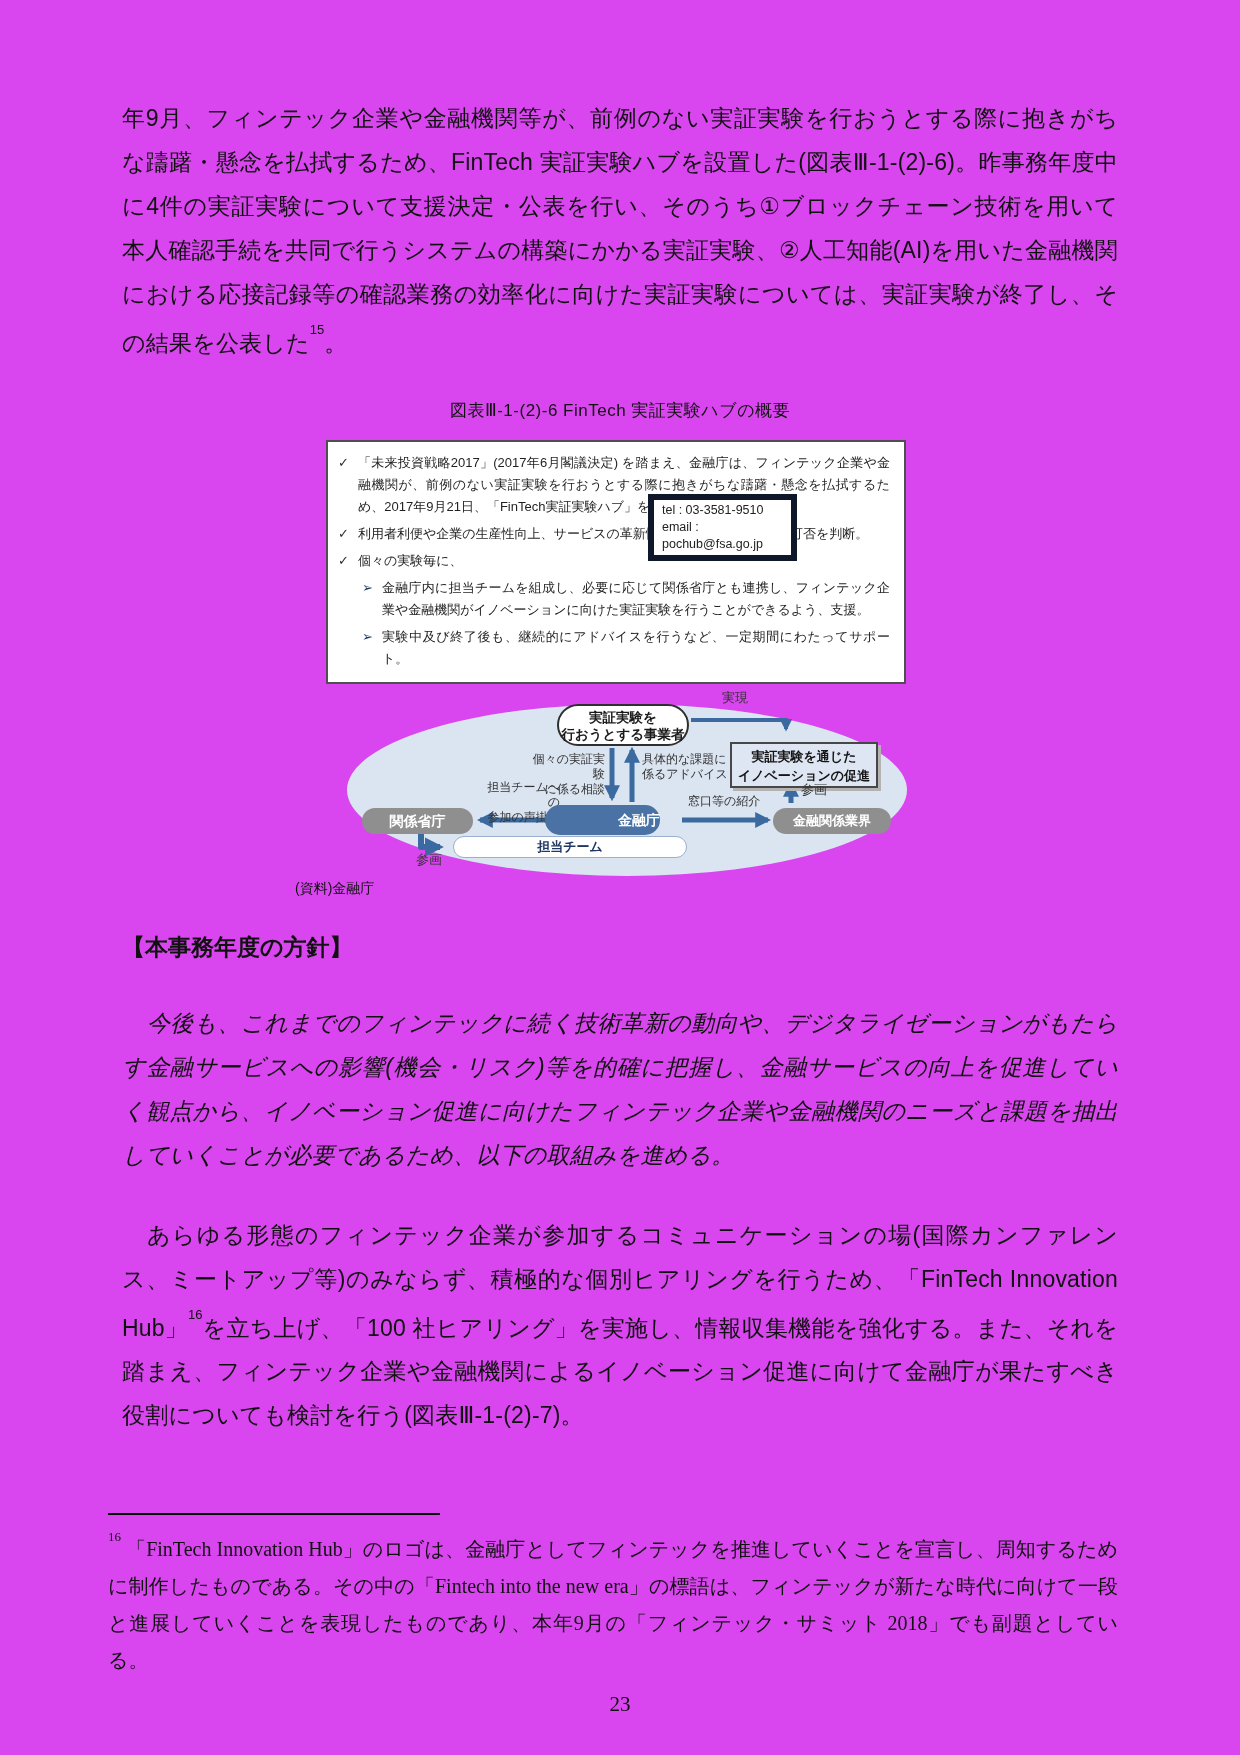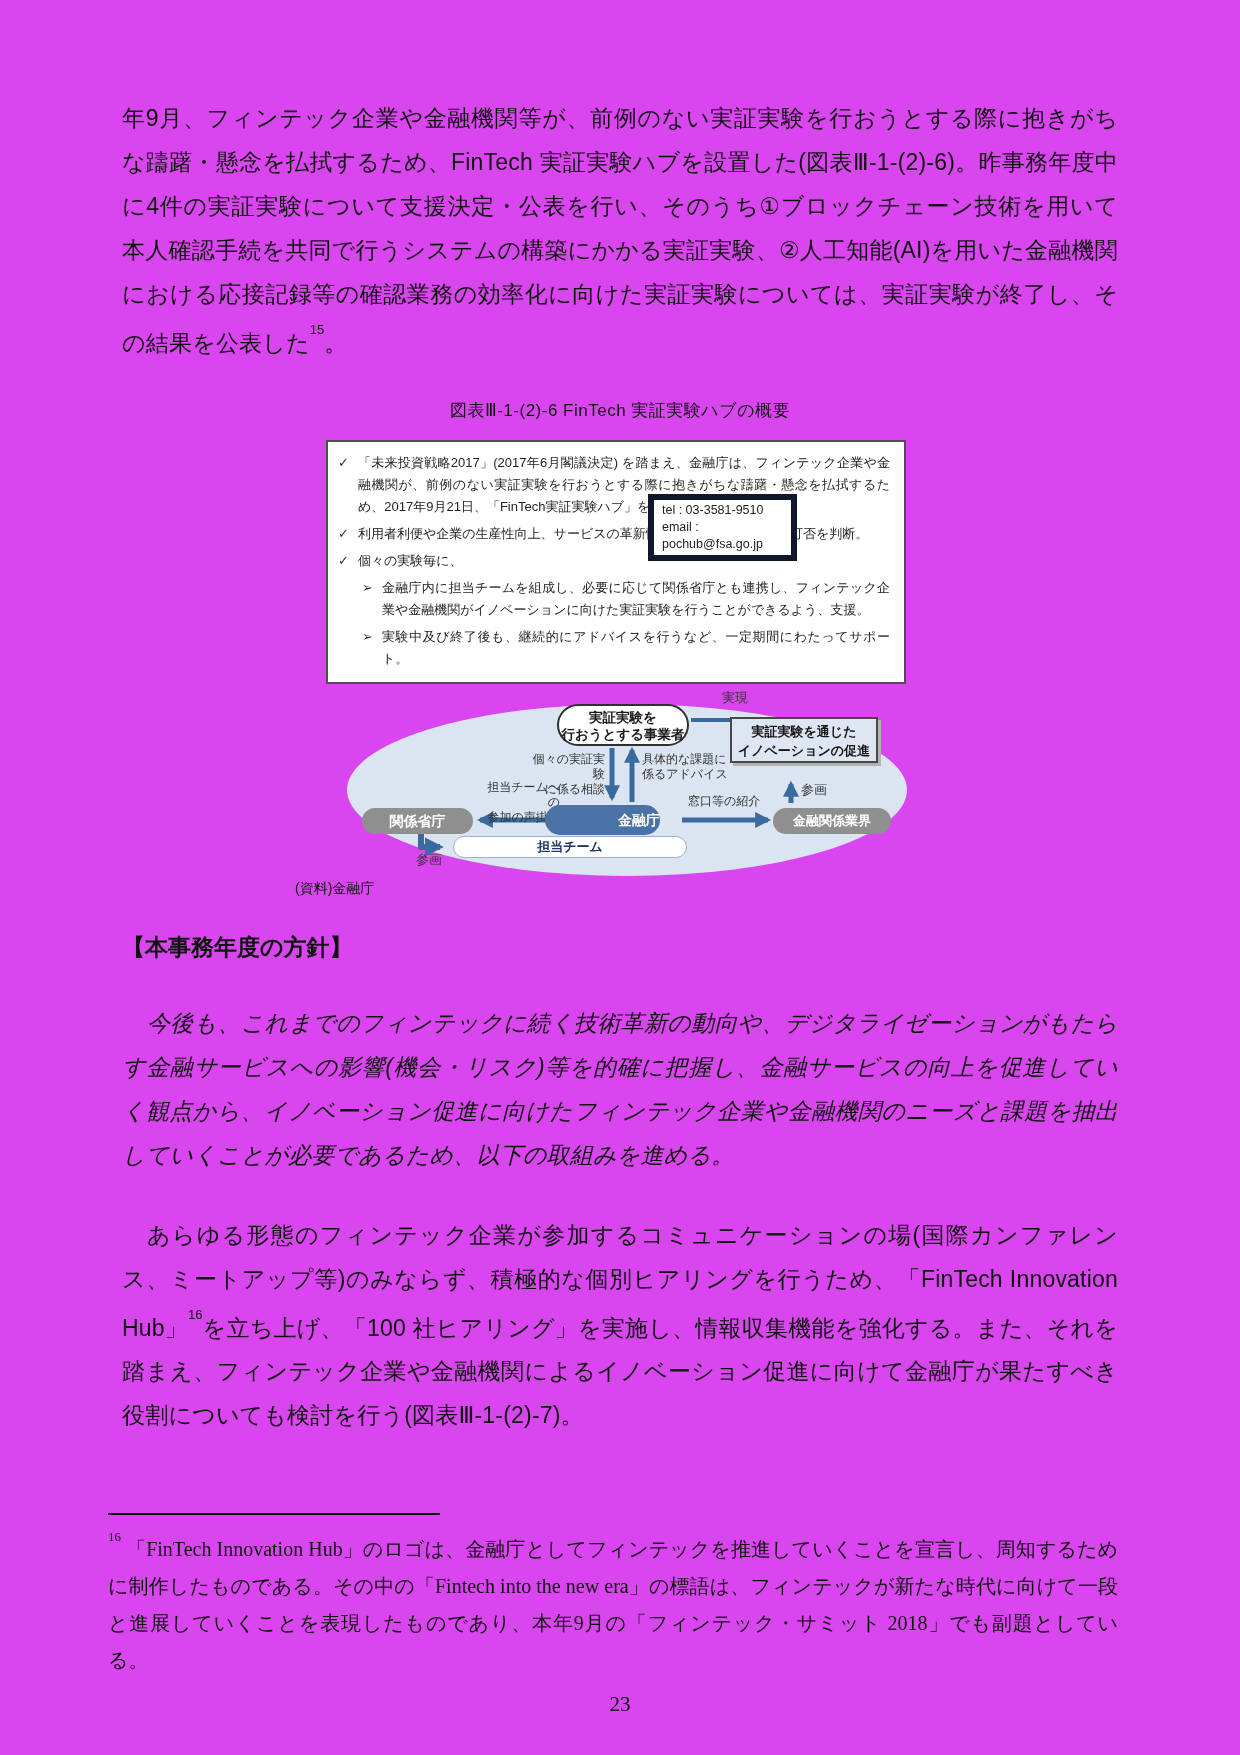--- a/index.html
+++ b/index.html
@@ -49,21 +49,21 @@
   .diagram{position:relative;height:192px;margin-top:6px;}
   .diagram svg{position:absolute;left:0;top:0;}
   .dg{position:absolute;box-sizing:border-box;}
   .pill-operator{
     left:435px;top:14px;width:132px;height:42px;
     background:#fff;border:2.5px solid #2f2f2f;border-radius:21px;
     text-align:center;font-weight:bold;font-size:13.5px;line-height:17px;
     padding-top:3px;color:#1a1a1a;
   }
   .box-innovation{
-    left:608px;top:27px;width:148px;height:46px;
+    left:608px;top:52px;width:148px;height:46px;
     background:#dde6f2;border:2px solid #474747;
     box-shadow:3px 3px 0 #b3b3b3;
     text-align:center;font-weight:bold;font-size:13px;line-height:19px;
     padding-top:3px;color:#151515;
   }
   .pill-gray{
     background:#8f8f8f;border-radius:14px;color:#fff;font-weight:bold;
     text-align:center;
   }
   .pill-ministries{left:240px;top:118px;width:111px;height:26px;font-size:14px;line-height:26px;}

